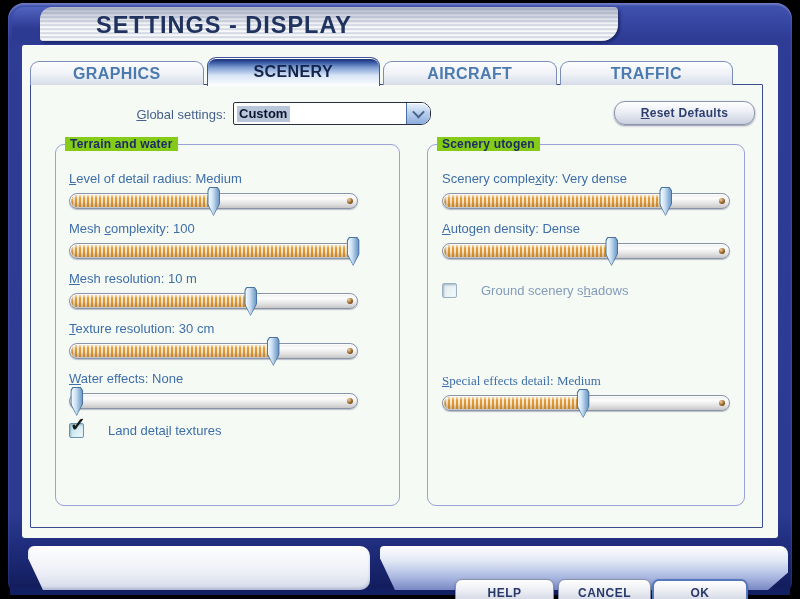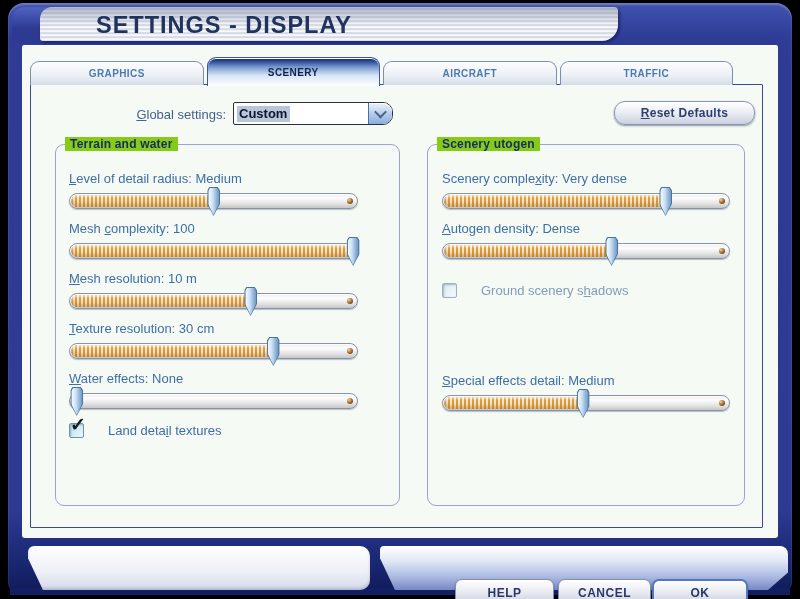--- a/index.html
+++ b/index.html
@@ -43,39 +43,39 @@
     box-shadow:inset 0 1px 0 #ffffff;
   }
   
   .tabbar { position:absolute; left:30px; top:57px; width:703px; height:28px; display:flex; gap:3px; align-items:flex-end; z-index:3; }
   .tab {
     flex:1; height:24px; border:1px solid #7a8cb8; border-bottom:none;
     border-radius:9px 9px 0 0;
     background:linear-gradient(180deg,#fdfdfe 0%,#eef1f6 55%,#d6dce8 100%);
     box-shadow:inset 0 1px 0 #ffffff;
     display:flex; align-items:center; justify-content:center;
-    font-size:10px; font-weight:bold; letter-spacing:.4px;
+    font-size:16px; font-weight:bold; letter-spacing:.4px;
     color:var(--tab-text-blue,#4a7ab0); cursor:pointer;
   }
   .tab.active {
     height:29px; margin-bottom:-1px; border-color:#44549a;
     background:linear-gradient(180deg,#11265e 0%,#33539e 14%,#7e9ed2 34%,#d7e4f6 62%,#ffffff 100%);
     color:#13234a;
   }
   .panel {
     position:absolute; left:30px; top:84px; width:733px; height:444px;
     border:1px solid #3a4a8e; border-radius:1px; z-index:1;
   }
   
   .gs-label {
     position:absolute; left:30px; top:107px; width:196px; text-align:right;
     font-size:13px; color:#46618c;
   }
   .dropdown {
-    position:absolute; left:233px; top:102px; width:160px; height:23px;
+    position:absolute; left:233px; top:102px; width:198px; height:23px;
     display:flex; border:1px solid #2a2f44; border-radius:2px 10px 10px 2px;
     background:#ffffff; cursor:pointer;
   }
   .dd-value { flex:1; display:flex; align-items:center; padding-left:3px; font-size:13px; font-weight:bold; color:#0c1430; }
   .dd-value span { background:#b9c6da; padding:0 3px 1px 2px; }
   .dd-btn {
     width:24px; border-left:1px solid #4a6ea8; border-radius:0 9px 9px 0;
     background:linear-gradient(180deg,#eaf2fc 0%,#bcd2ee 45%,#8cacdc 100%);
     display:flex; align-items:center; justify-content:center;
     box-shadow:inset 0 1px 0 rgba(255,255,255,.9);
@@ -149,21 +149,21 @@
     cursor:pointer;
   }
   .cbrow.shadows .cbox { border-color:#9db0c0; background:linear-gradient(135deg,#dfe9ee,#f4fafc); }
   .cbmark {
     display:none; position:absolute; left:0px; top:-9px;
     font-size:19px; font-weight:bold; color:#1a1a1a; line-height:1;
   }
   .cbox.checked .cbmark { display:block; }
   .cblabel { font-size:13px; color:var(--label-blue,#3d6ea8); }
   .cbrow.disabled .cblabel { color:#829cba; }
-  .gap-special { margin-top:75px; }
+  .gap-special { margin-top:75px;font-family:Liberation Serif, serif; }
   
   .foot-left {
     position:absolute; left:28px; top:546px; width:342px; height:44px;
     background:linear-gradient(180deg,#ffffff 0%,#eceff6 60%,#d4daea 100%);
     border-radius:6px 10px 10px 8px;
     clip-path:polygon(0 0, 100% 0, 100% 100%, 15px 100%, 0 28%);
     box-shadow:inset 0 -2px 3px rgba(120,130,170,.4);
   }
   .foot-right {
     position:absolute; left:380px; top:546px; width:408px; height:44px;

